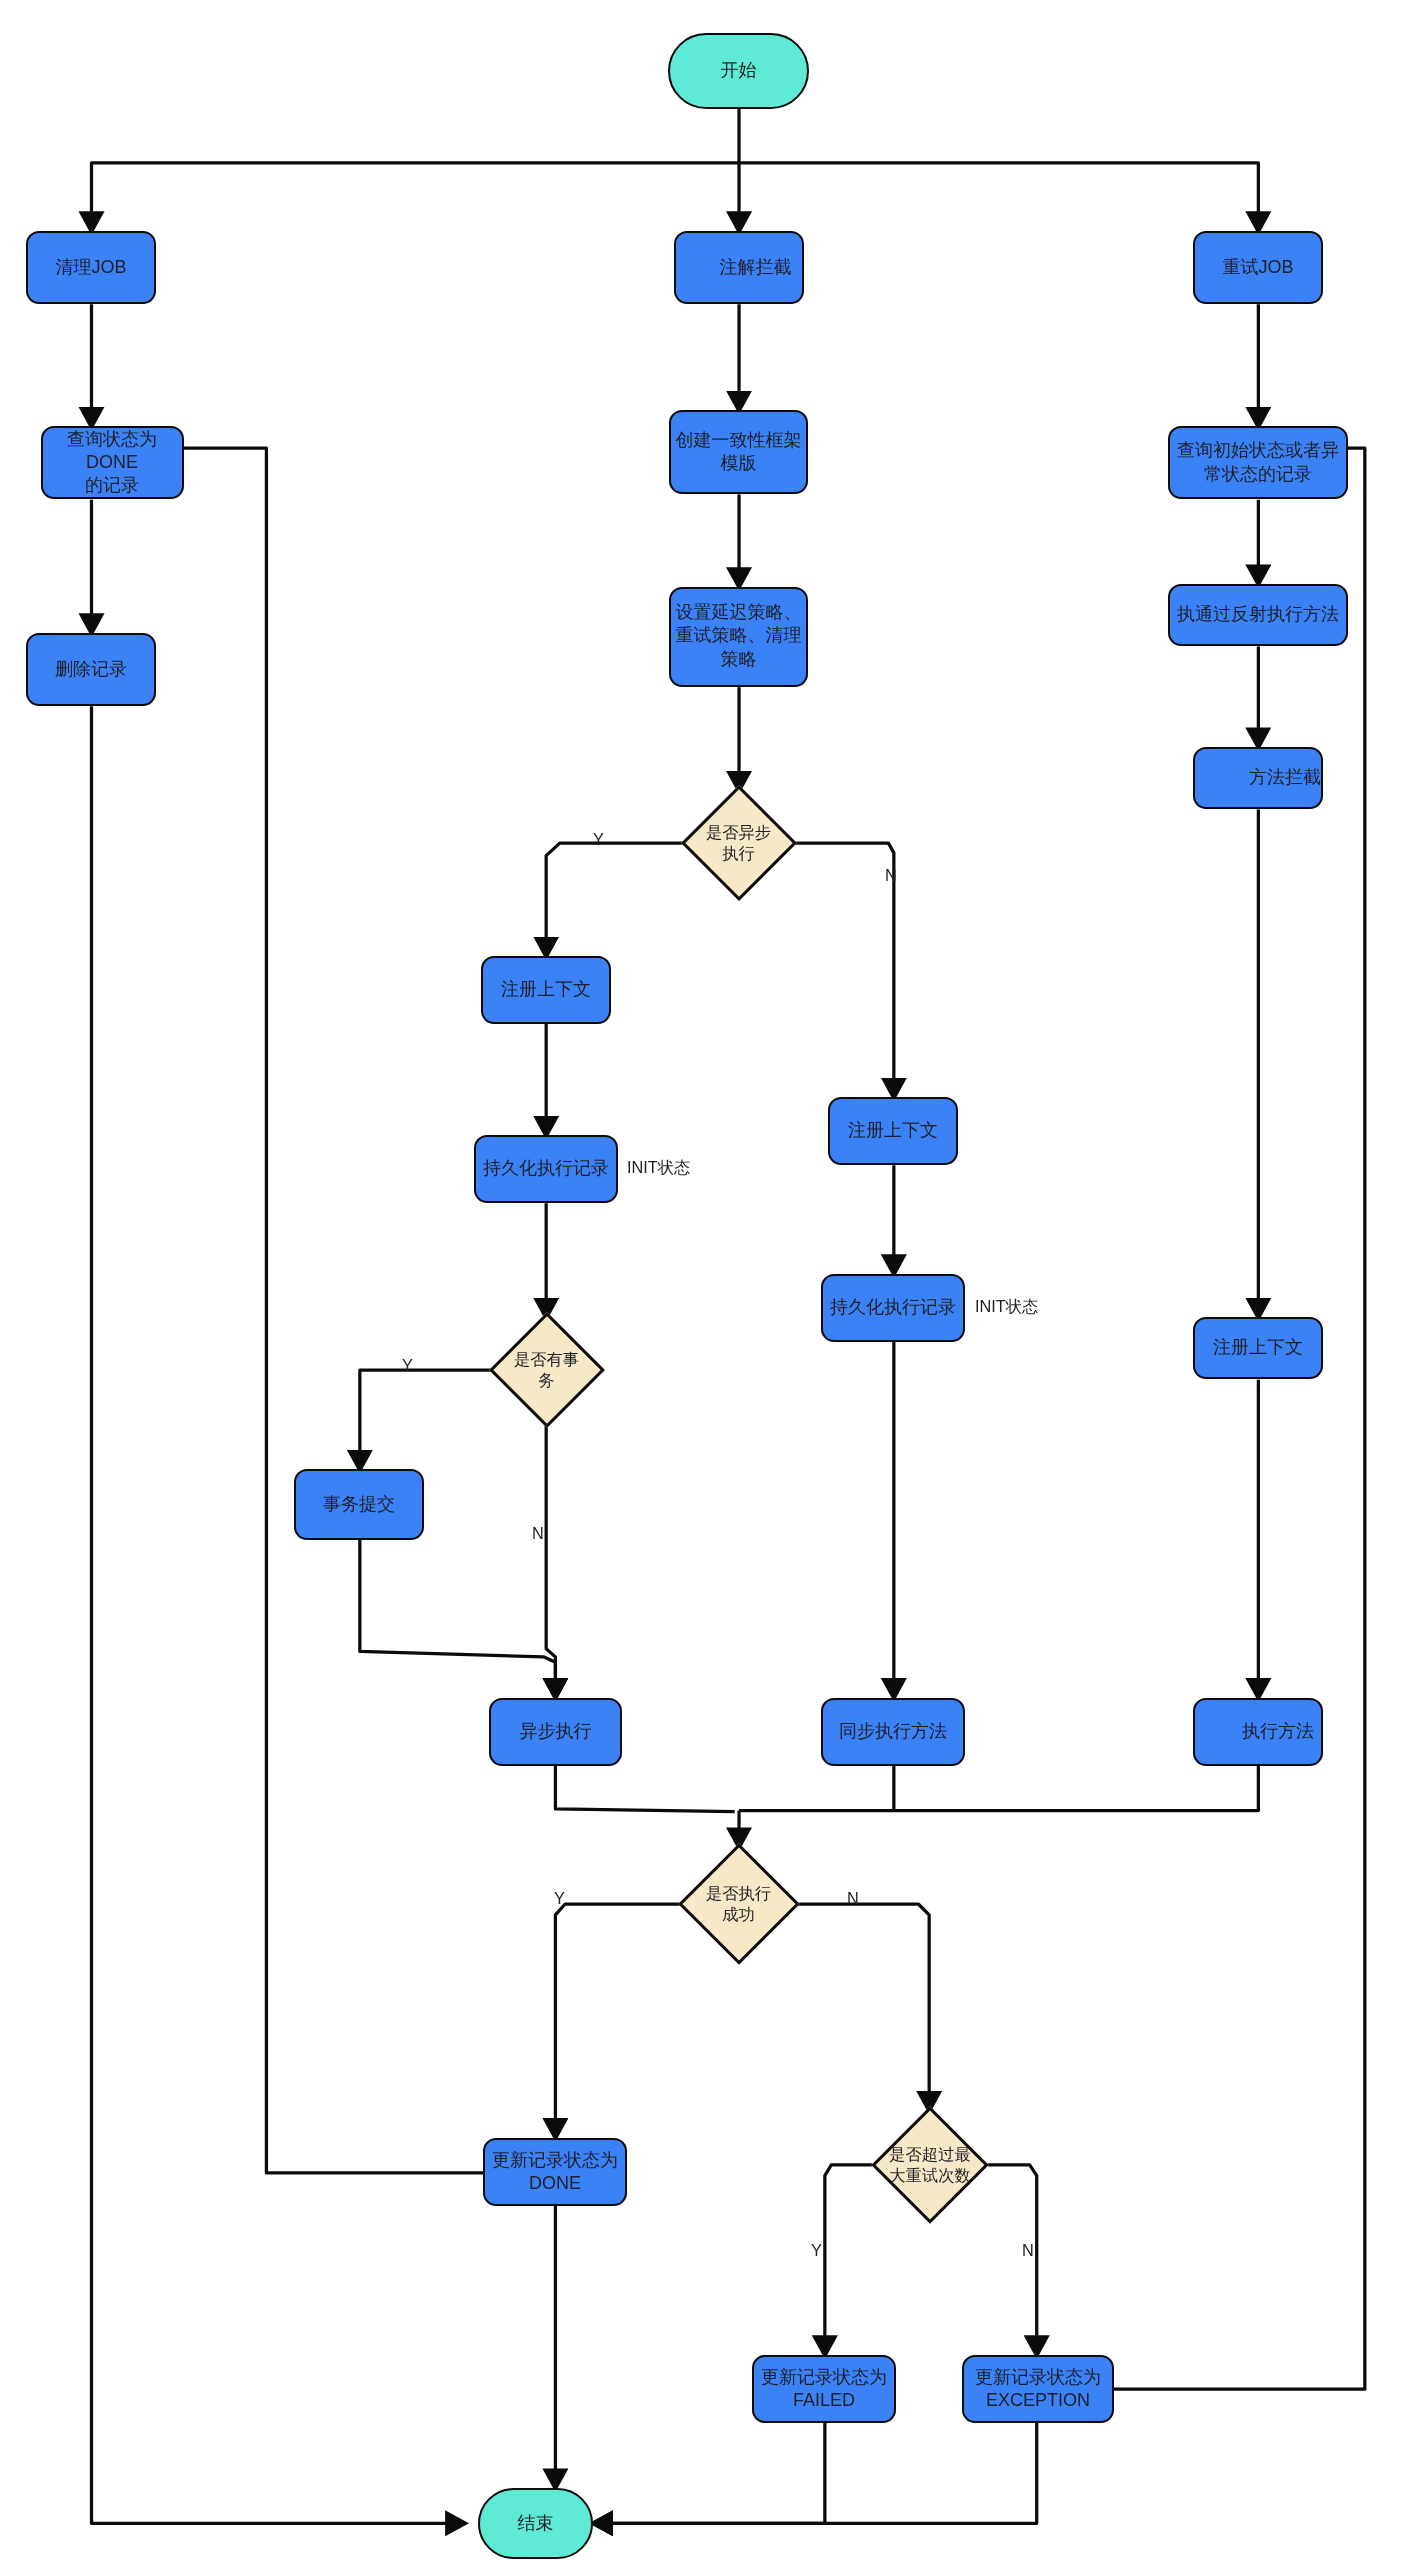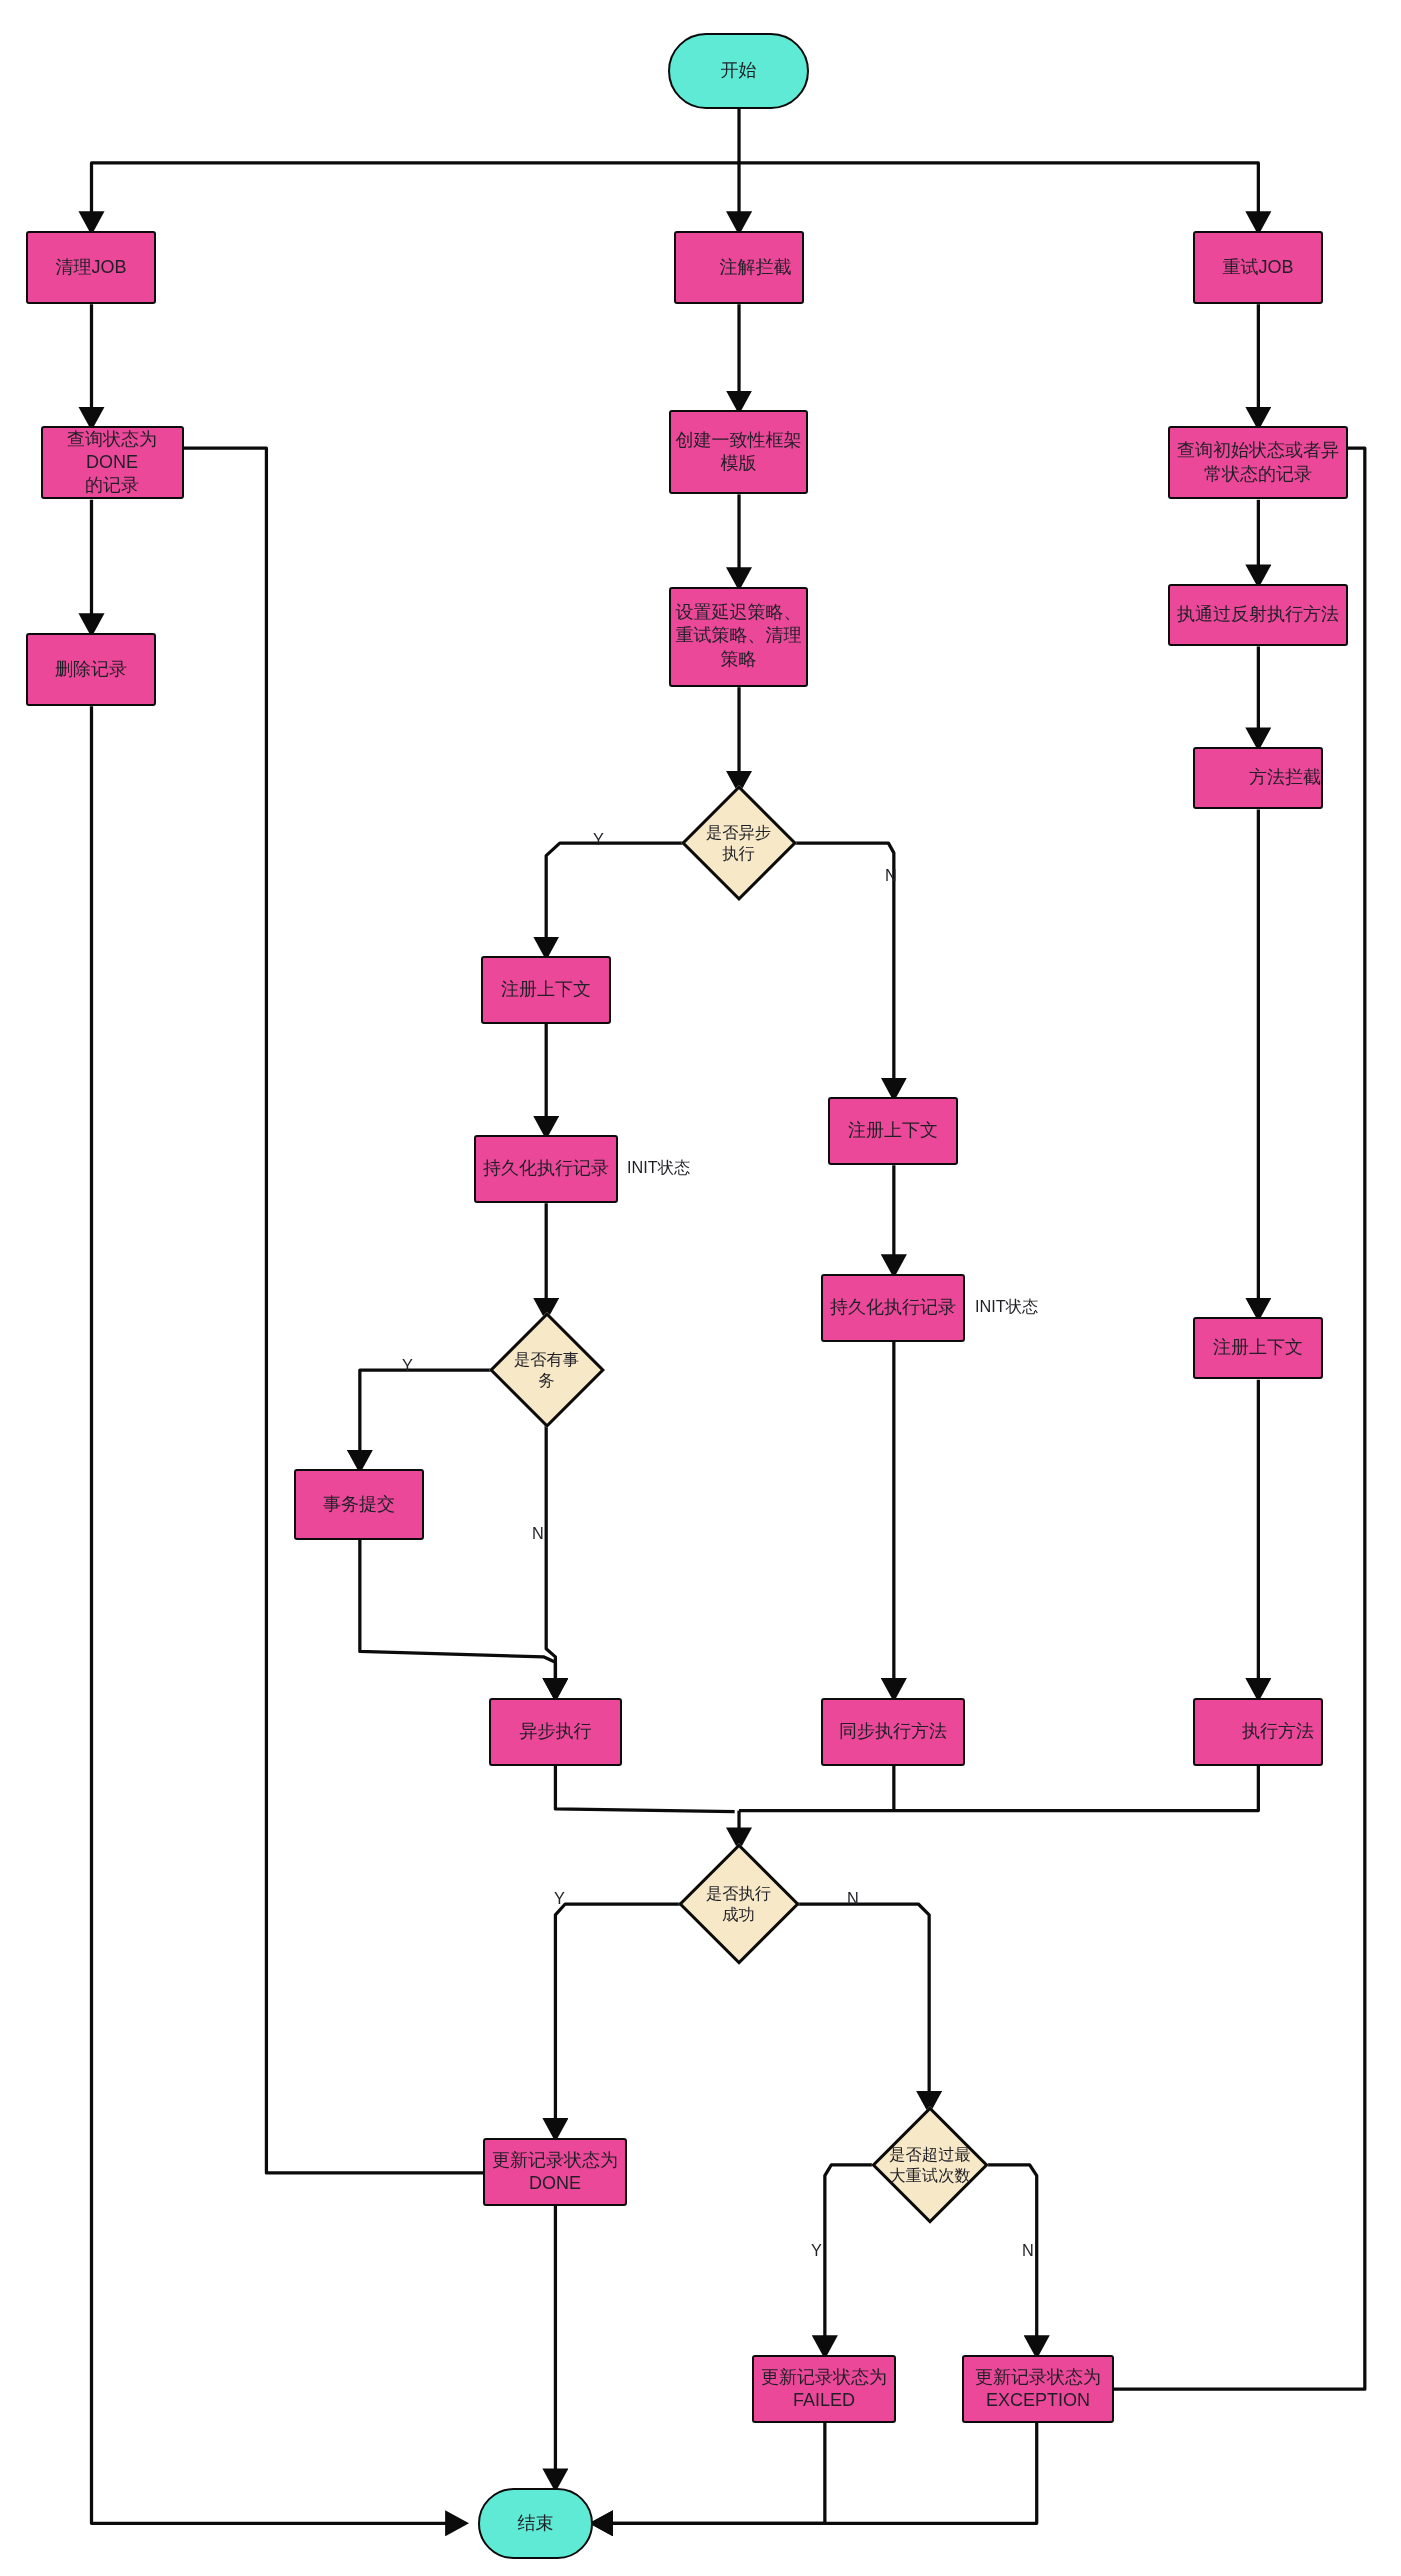--- a/index.html
+++ b/index.html
@@ -1,21 +1,21 @@
 <!DOCTYPE html>
 <html style="font-size:8.7px"><head>
 <meta charset="utf-8">
 <style>
   html,body{margin:0;padding:0;background:#ffffff;}
   body{font-family:"Liberation Sans","DejaVu Sans",sans-serif;}
   #stage{position:relative;width:1402px;height:2576px;background:#fff;overflow:hidden;}
   svg.edges{position:absolute;left:0;top:0;width:1402px;height:2576px;}
   .node{position:absolute;box-sizing:border-box;display:flex;align-items:center;justify-content:center;
         text-align:center;line-height:1.28;color:#1f1f26;}
-  .proc{background:#ec4899;border:2.7px solid #0b0b0b;border-radius:3px;font-size:18px;}
+  .proc{background:#3b82f6;border:2.7px solid #0b0b0b;border-radius:13px;font-size:18px;}
   .term{background:#5eead4;border:2.7px solid #0b0b0b;border-radius:5432px;font-size:18px;}
   .dec{font-size:16.3px;color:#1f1f26;}
   .dec .dectxt{position:relative;z-index:2;width:100%;padding:0 5.4px;box-sizing:border-box;}
   .dec .diamond{position:absolute;left:50%;top:50%;transform:translate(-50%,-50%) rotate(45deg);
         background:#f7e9c7;border:3.3px solid #0b0b0b;z-index:1;}
   .edge-label{position:absolute;font-size:16.3px;color:#1f1f26;}
   .side-note{position:absolute;font-size:16.3px;color:#1f1f26;white-space:nowrap;}
 </style>
 </head>
 <body>

